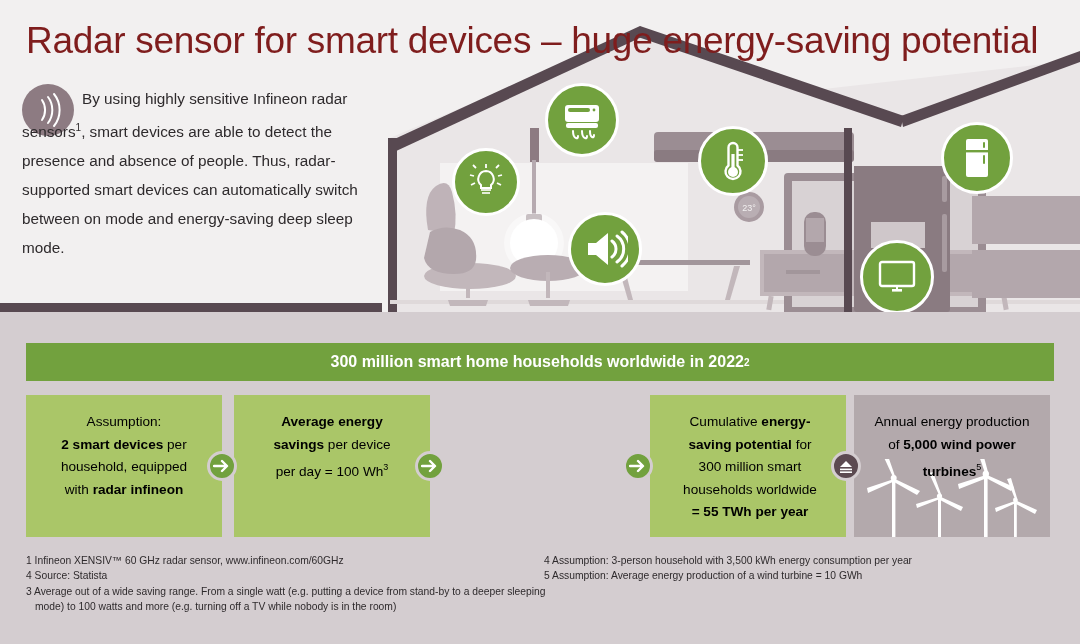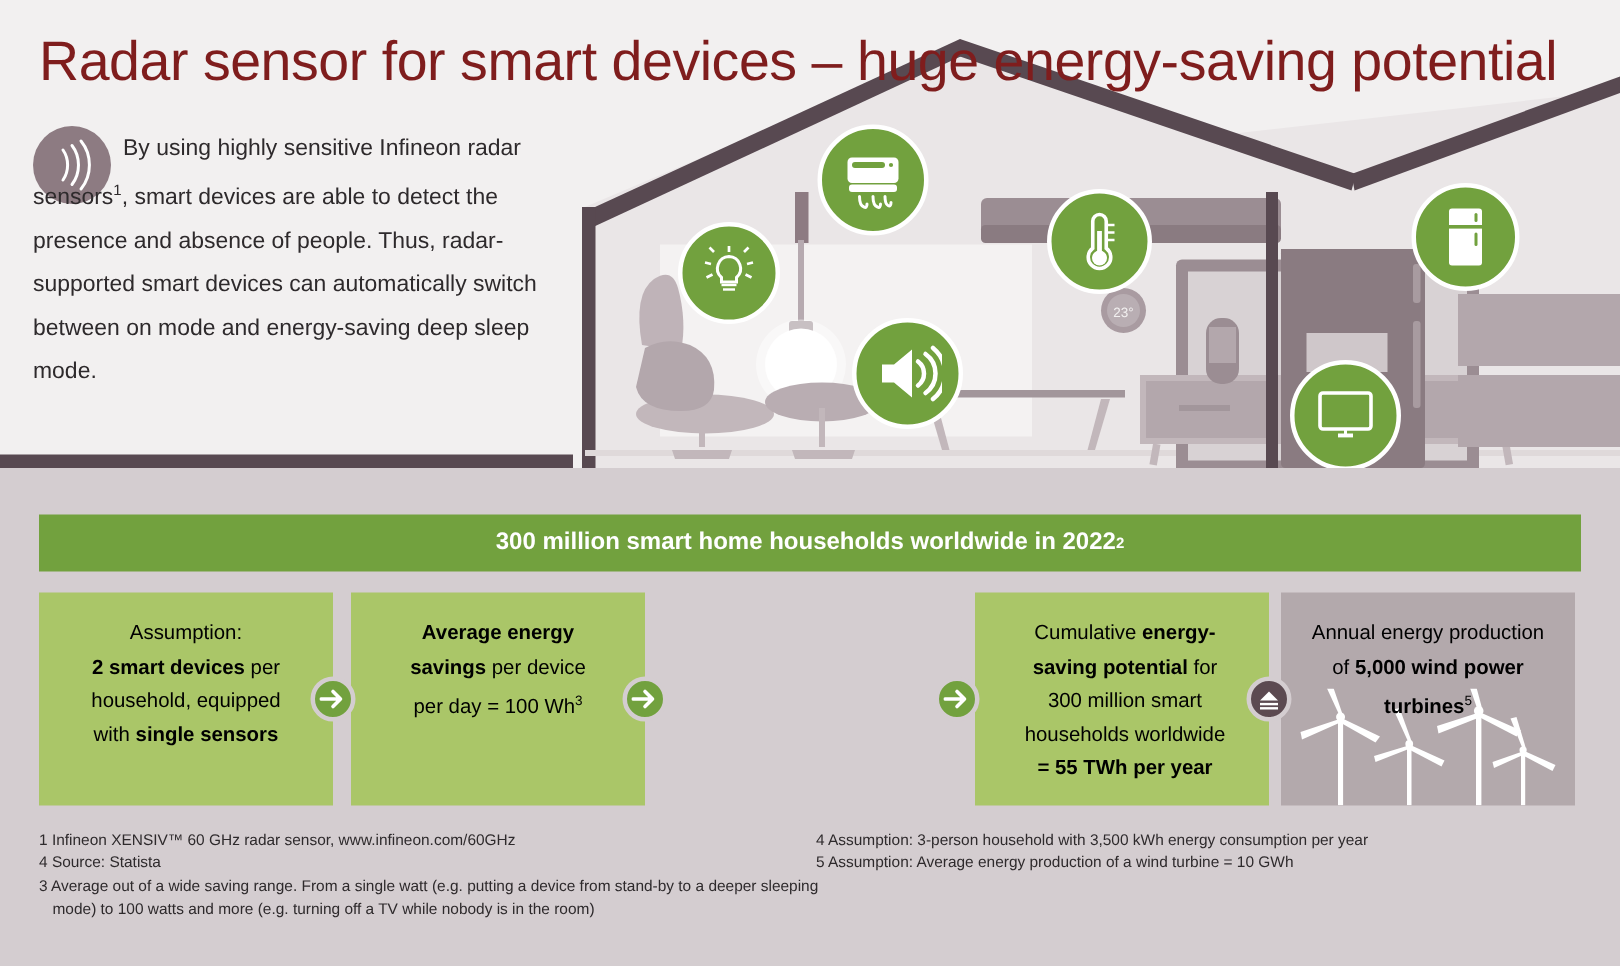--- a/index.html
+++ b/index.html
@@ -262,21 +262,21 @@
   <div class="lower">
 
     <div class="banner">
       <span>300 million smart home households worldwide in 2022</span>
         <sup>2</sup>
     </div>
 
     <div class="flow">
 
       <div class="step" style="left:0px;width:196px;">
-        <span class="steptext">Assumption:<br><b>2 smart devices</b> per<br>household, equipped<br>with <b>single sensors</b></span>
+        <span class="steptext">Assumption:<br><b>2 smart devices</b> per<br>household, equipped<br>with <b>radar infineon</b></span>
       </div>
       <div class="connector arrow" style="left:181px;">
         <svg width="18" height="14" viewBox="0 0 18 14">
             <path d="M1 7 h12 M9 2 l5 5 l-5 5" fill="none" stroke="#fff" stroke-width="2.4" stroke-linecap="round" stroke-linejoin="round"></path>
           </svg>
       </div>
 
       <div class="step" style="left:208px;width:196px;">
         <span class="steptext"><b>Average energy<br>savings</b> per device<br>per day = 100 Wh<sup>3</sup></span>
       </div>

